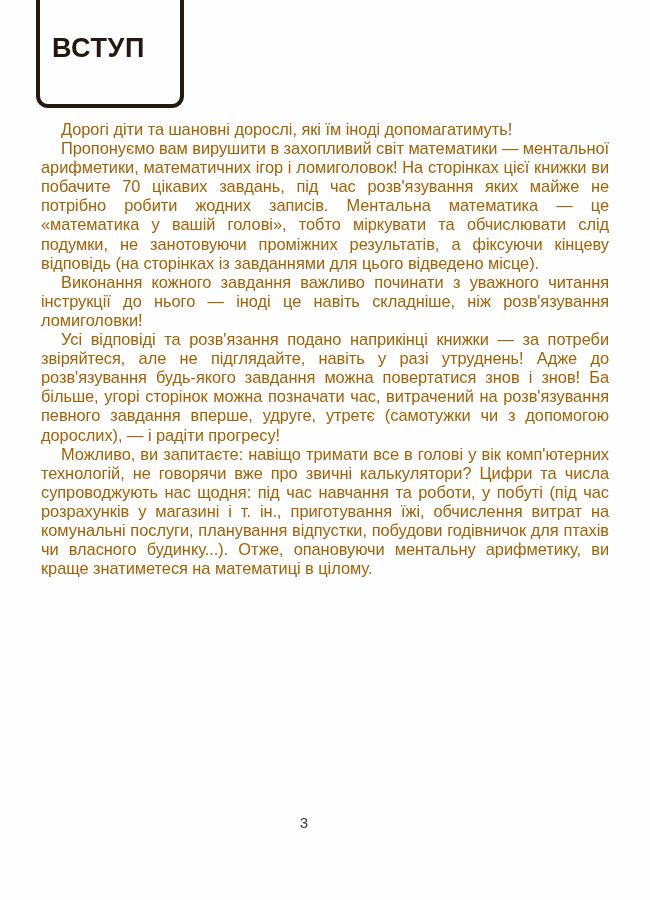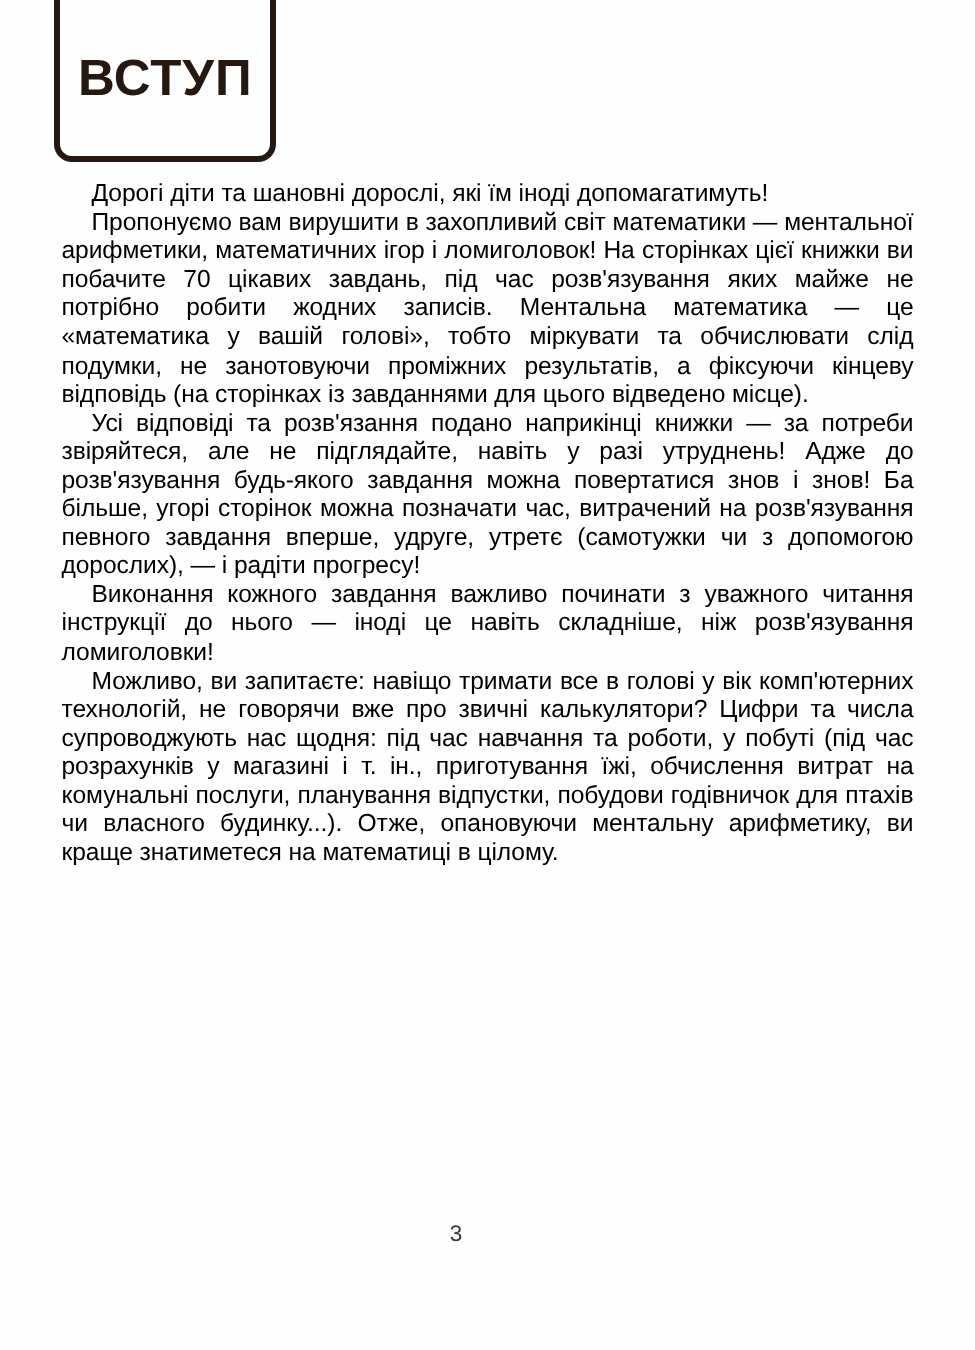--- a/index.html
+++ b/index.html
@@ -29,38 +29,38 @@
     border-top: none;
     border-radius: 0 0 12px 12px;
     box-sizing: border-box;
     background: transparent;
   }
   .header-title {
     position: absolute;
     left: 52px;
     top: 35px;
     font-family: "Liberation Sans", sans-serif;
-    font-size: 34px;
+    font-size: 27px;
     font-weight: bold;
     letter-spacing: 0.6px;
     color: #241810;
     line-height: 1;
     white-space: nowrap;
   }
 
   
   .body-text {
     position: absolute;
     left: 41px;
     top: 120px;
     width: 568px;
     font-family: "Liberation Sans", sans-serif;
     font-size: 16.4px;
     line-height: 19.1px;
-    color: #000000;
+    color: #a16207;
     text-align: justify;
     text-justify: inter-word;
     letter-spacing: -0.05px;
   }
   .body-text p {
     margin: 0;
     text-indent: 20px;
     hyphens: manual;
   }
 
@@ -81,20 +81,20 @@
 
 <div class="page">
 
   <div class="header-frame"></div>
 
   <div class="header-title">ВСТУП</div>
 
   <div class="body-text">
     <p>Дорогі діти та шановні дорослі, які їм іноді допомагатимуть!</p>
     <p>Пропонуємо вам вирушити в захопливий світ математики — ментальної арифметики, математичних ігор і ломиголовок! На сторінках цієї книжки ви побачите 70 цікавих завдань, під час розв'язування яких майже не потрібно робити жодних записів. Ментальна математика — це «математика у вашій голові», тобто міркувати та обчислювати слід подумки, не занотовуючи проміжних результатів, а фіксуючи кінцеву відповідь (на сторінках із завданнями для цього відведено місце).</p>
+    <p>Виконання кожного завдання важливо починати з уважного читання інструкції до нього — іноді це навіть складніше, ніж розв'язування ломиголовки!</p>
     <p>Усі відповіді та розв'язання подано наприкінці книжки — за потреби звіряйтеся, але не підглядайте, навіть у разі утруднень! Адже до розв'язування будь-якого завдання можна повертатися знов і знов! Ба більше, угорі сторінок можна позначати час, витрачений на розв'язування певного завдання вперше, удруге, утретє (самотужки чи з допомогою дорослих), — і радіти прогресу!</p>
-    <p>Виконання кожного завдання важливо починати з уважного читання інструкції до нього — іноді це навіть складніше, ніж розв'язування ломиголовки!</p>
     <p>Можливо, ви запитаєте: навіщо тримати все в голові у вік комп'ютерних технологій, не говорячи вже про звичні калькулятори? Цифри та числа супроводжують нас щодня: під час навчання та роботи, у побуті (під час розрахунків у магазині і т. ін., приготування їжі, обчислення витрат на комунальні послуги, планування відпустки, побудови годівничок для птахів чи власного будинку...). Отже, опановуючи ментальну арифметику, ви краще знатиметеся на математиці в цілому.</p>
   </div>
 
   <div class="page-number">3</div>
 
 </div>
 
 </body></html>

